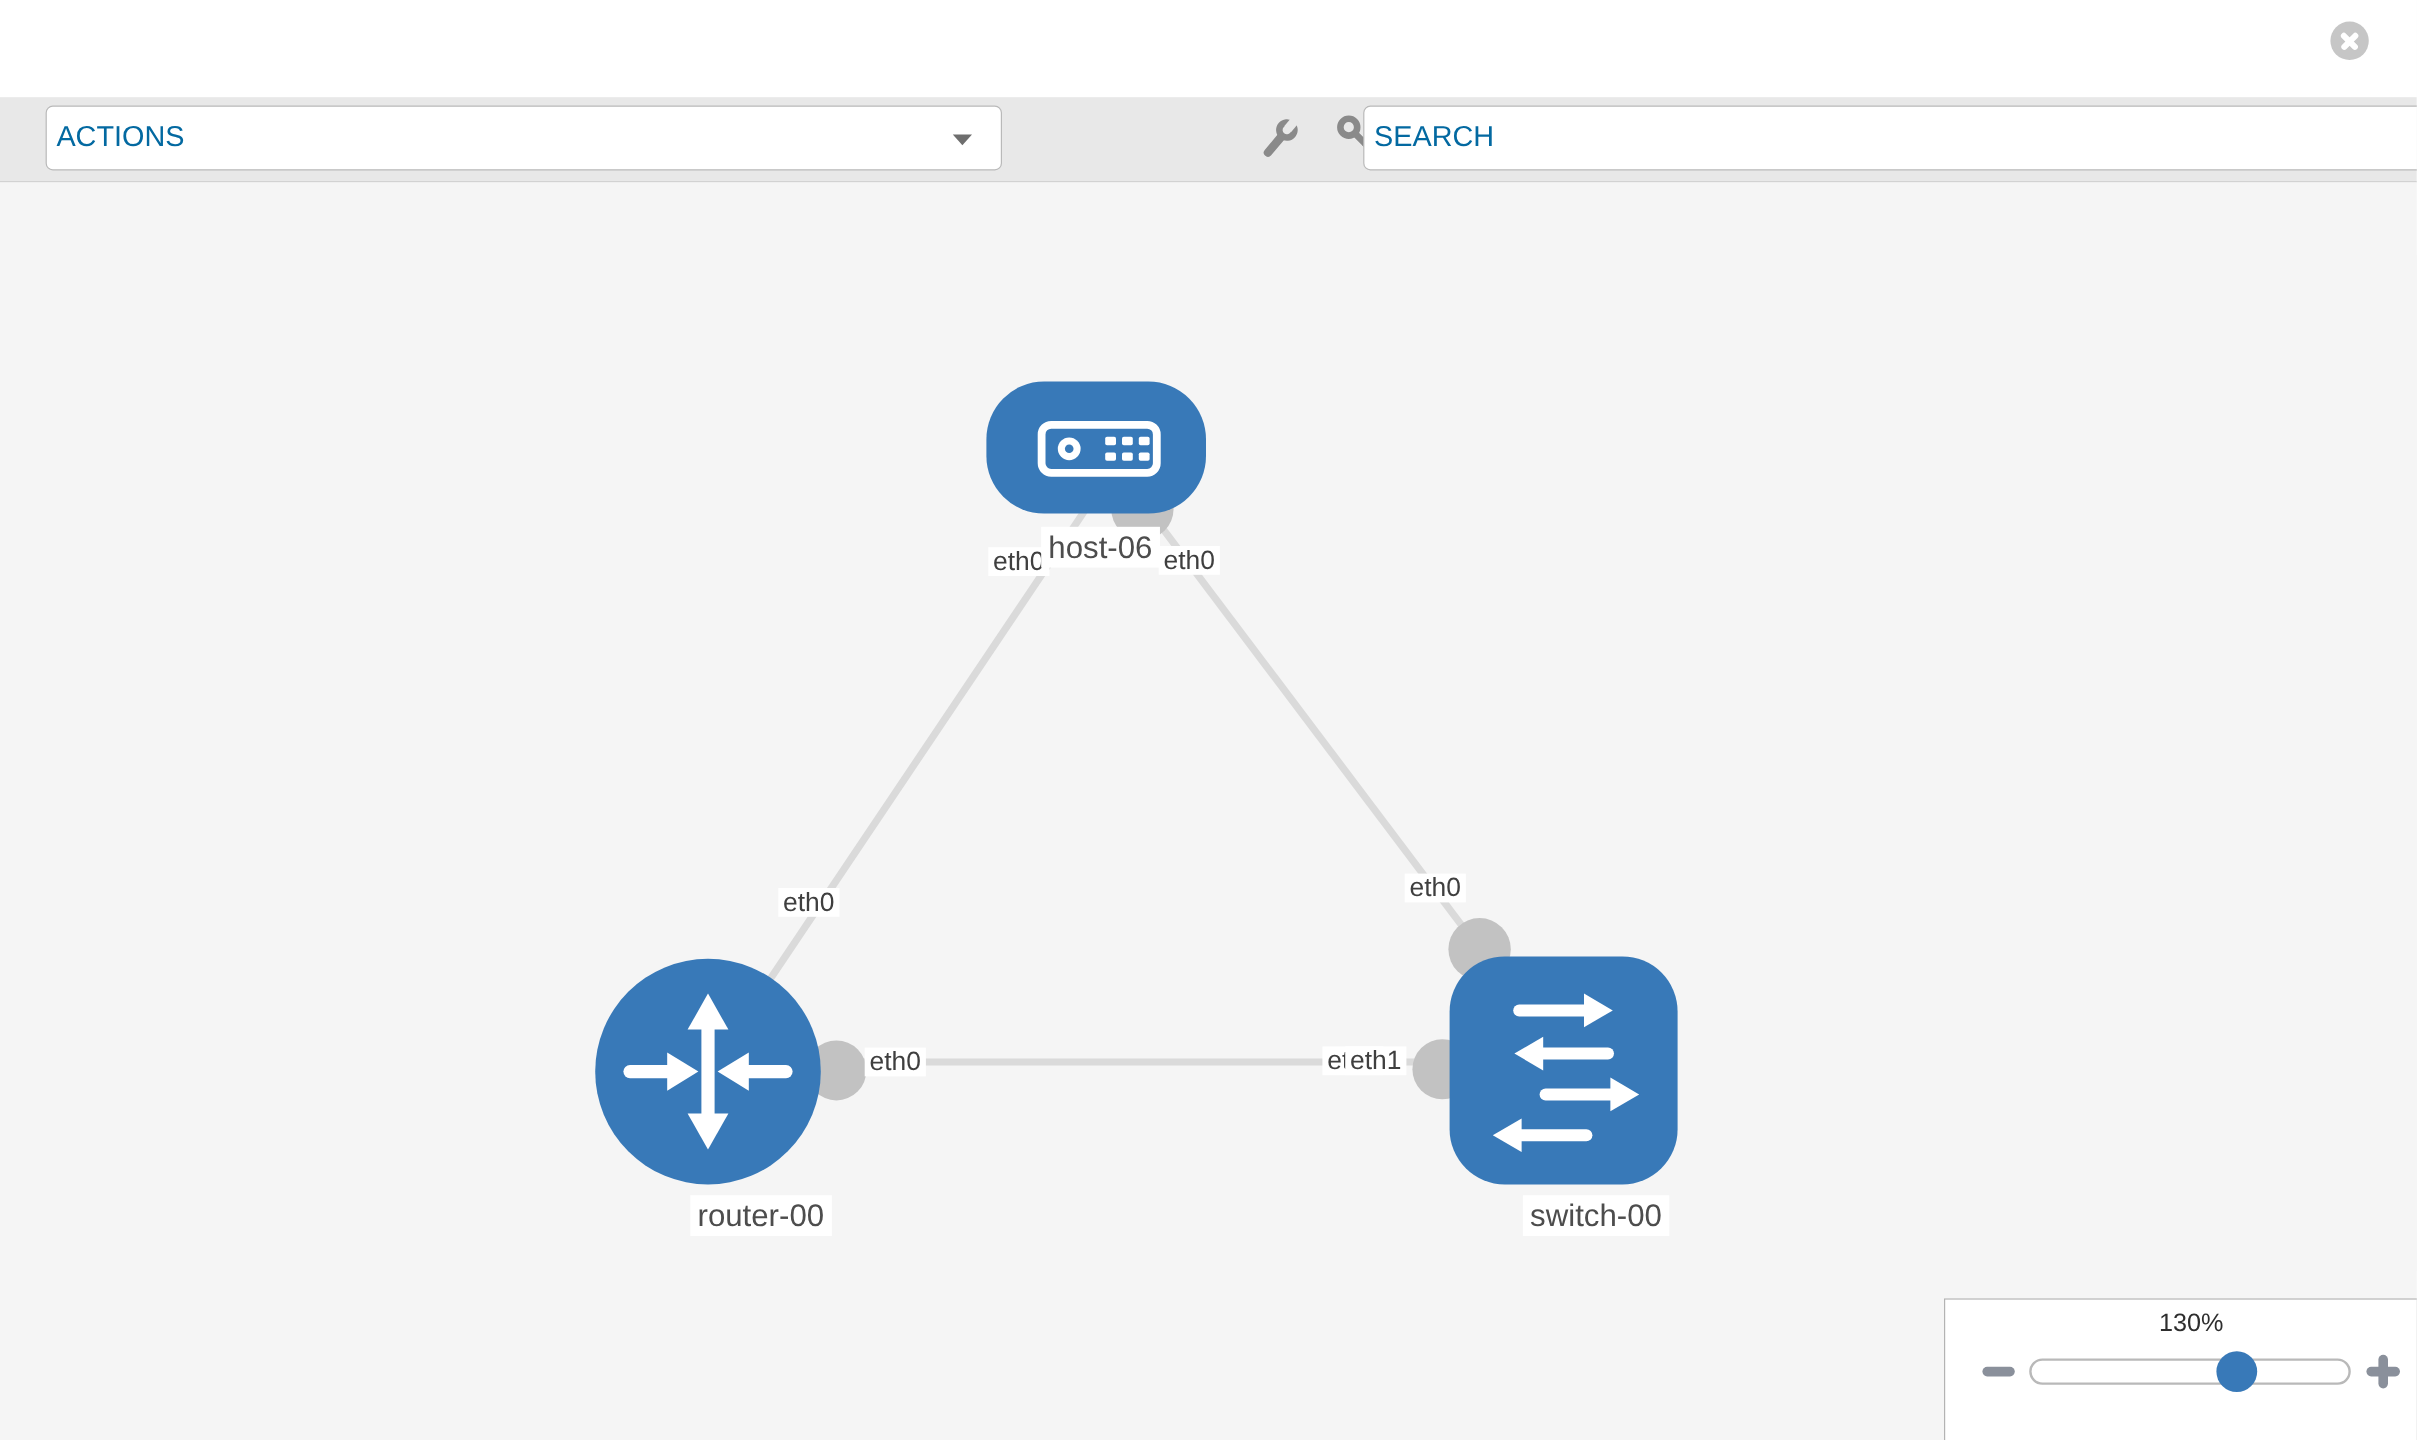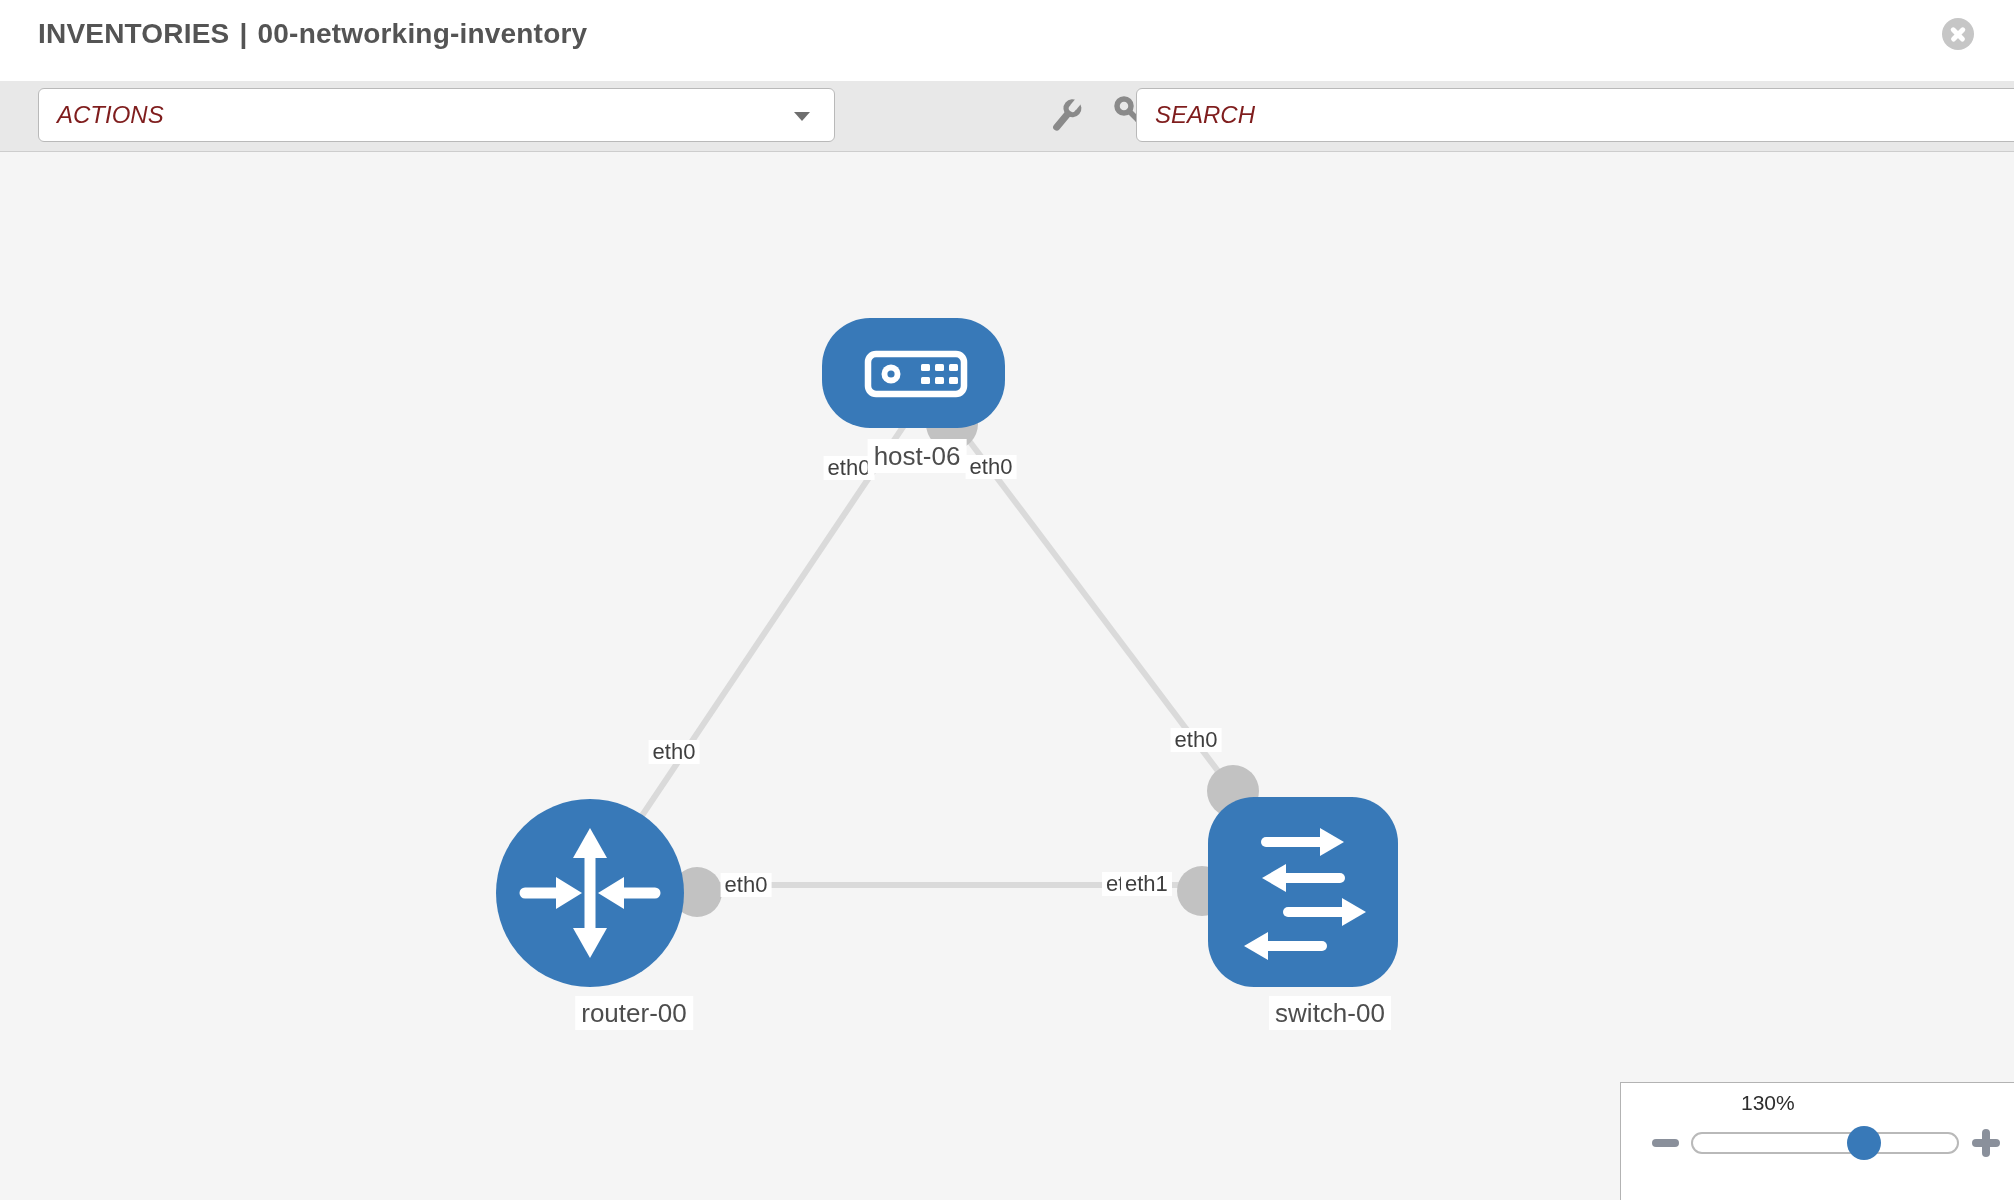--- a/index.html
+++ b/index.html
@@ -13,51 +13,49 @@
   .page-title .sep{margin:0 10px;}
   .close-btn{position:absolute;right:40px;top:18px;width:32px;height:32px;border-radius:50%;background:#c6c6c6;cursor:pointer;}
   .close-btn .bar{position:absolute;left:7px;top:14px;width:18px;height:4.5px;border-radius:3px;background:#ffffff;}
   .close-btn .bar.b1{transform:rotate(45deg);}
   .close-btn .bar.b2{transform:rotate(-45deg);}
   
   .toolbar{position:absolute;top:81px;left:0;width:2014px;height:70px;background:#e8e8e8;border-bottom:1px solid #cdcdcd;}
   .dropdown{position:absolute;top:7px;height:54px;background:#ffffff;border:1px solid #b9b9b9;border-radius:6px;box-sizing:border-box;cursor:pointer;}
   .dd-actions{left:38px;width:797px;}
   .dd-search{left:1136px;width:945px;}
-  .dd-label{display:block;line-height:51px;padding-left:18px;font-size:24px;color:#7f1d1d;font-style:italic;}
+  .dd-label{display:block;line-height:51px;padding-left:8px;font-size:24px;color:#0369a1;}
   .caret{position:absolute;right:24px;top:23px;width:0;height:0;
          border-left:8px solid transparent;border-right:8px solid transparent;border-top:9px solid #6e6e6e;}
   .icon-btn{position:absolute;top:12px;width:46px;height:46px;background:none;border:none;padding:0;cursor:pointer;}
   .ib-wrench{left:1043px;}
   .ib-key{left:1110px;}
   
   .canvas{position:absolute;top:152px;left:0;width:2014px;height:1048px;background:#f5f5f5;}
   .canvas svg{position:absolute;left:0;top:0;}
   .chip{position:absolute;background:#ffffff;color:#3f3f3f;font-size:22px;line-height:22px;
         padding:1px 4px;white-space:nowrap;transform:translate(-50%,-50%);}
   .chip.anchored{transform:translate(0,-50%);}
   .node-label{font-size:26px;line-height:32px;color:#4d4d4d;padding:1px 6px;}
   
   .zoom-panel{position:absolute;left:1620px;top:930px;width:393px;height:117px;background:#ffffff;
               border:1px solid #b3b3b3;}
-  .zoom-value{position:absolute;left:120px;top:8px;width:170px;text-align:left;font-size:21px;color:#2e2e2e;}
+  .zoom-value{position:absolute;left:120px;top:8px;width:170px;text-align:center;font-size:21px;color:#2e2e2e;}
   .zoom-minus{position:absolute;left:31px;top:56px;width:27px;height:8px;border-radius:4px;background:#8a909b;cursor:pointer;}
   .zoom-track{position:absolute;left:70px;top:49px;width:268px;height:22px;box-sizing:border-box;
               border:2px solid #b9b9b9;border-radius:12px;background:#ffffff;cursor:pointer;}
   .zoom-thumb{position:absolute;left:226px;top:43px;width:34px;height:34px;border-radius:50%;background:#3879b8;cursor:pointer;}
   .zoom-plus{position:absolute;left:351px;top:46px;width:28px;height:28px;cursor:pointer;}
   .zoom-plus .pb1{position:absolute;left:0;top:10px;width:28px;height:8px;border-radius:4px;background:#8a909b;}
   .zoom-plus .pb2{position:absolute;left:10px;top:0;width:8px;height:28px;border-radius:4px;background:#8a909b;}
 </style>
 </head>
 <body>
 
 <div class="header">
-  <div class="page-title"><span>INVENTORIES</span><span class="sep">|</span><span>00-networking-inventory</span>
-  </div>
   <div class="close-btn">
     <span class="bar b1"></span>
     <span class="bar b2"></span>
   </div>
 </div>
 
 <div class="toolbar">
   <div class="dropdown dd-actions">
     <span class="dd-label">ACTIONS</span>
     <span class="caret"></span>

